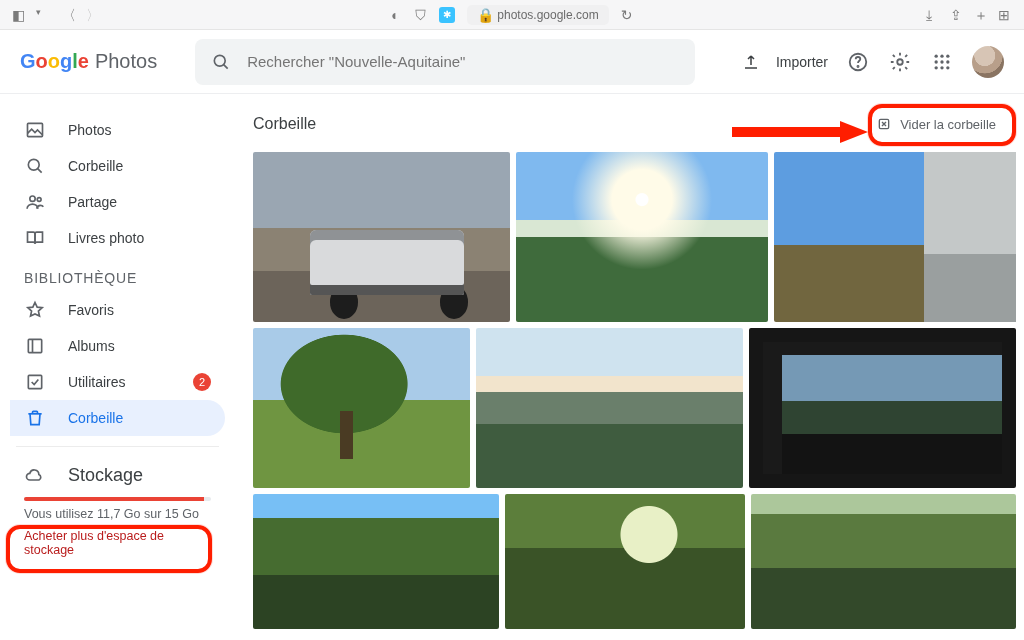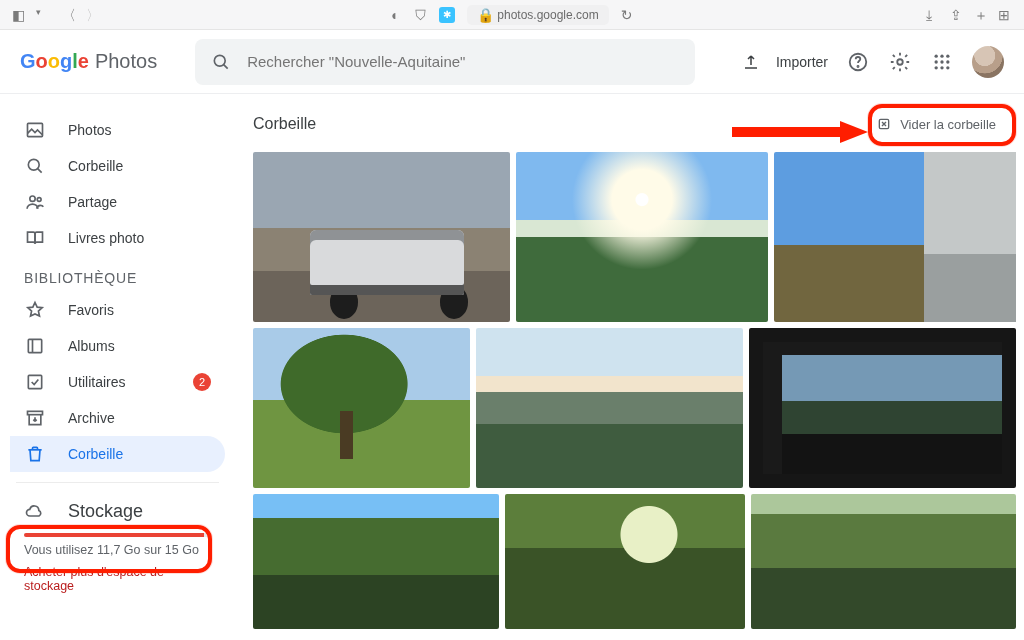--- a/index.html
+++ b/index.html
@@ -245,30 +245,20 @@
     <div class="nav-item">
       <span class="ic">
           <svg width="20" height="20" viewBox="0 0 24 24" fill="none" stroke="currentColor" stroke-width="2">
             <rect x="4" y="4" width="16" height="16" rx="1"></rect>
             <path d="M8 12l3 3 5-6"></path>
           </svg>
         </span>
       <span>Utilitaires</span>
       <span class="badge">2</span>
     </div>
-    <div class="nav-item">
-      <span class="ic">
-          <svg width="20" height="20" viewBox="0 0 24 24" fill="none" stroke="currentColor" stroke-width="2">
-            <rect x="3" y="4" width="18" height="4"></rect>
-            <path d="M5 8v12h14V8"></path>
-            <path d="M12 11v5m0 0l-2-2m2 2l2-2"></path>
-          </svg>
-        </span>
-      <span>Archive</span>
-    </div>
     <div class="nav-item active">
       <span class="ic">
           <svg width="20" height="20" viewBox="0 0 24 24" fill="none" stroke="currentColor" stroke-width="2">
             <path d="M4 7h16"></path>
             <path d="M9 7V5a1 1 0 011-1h4a1 1 0 011 1v2"></path>
             <path d="M6 7l1 13h10l1-13"></path>
           </svg>
         </span>
       <span>Corbeille</span>
     </div>

